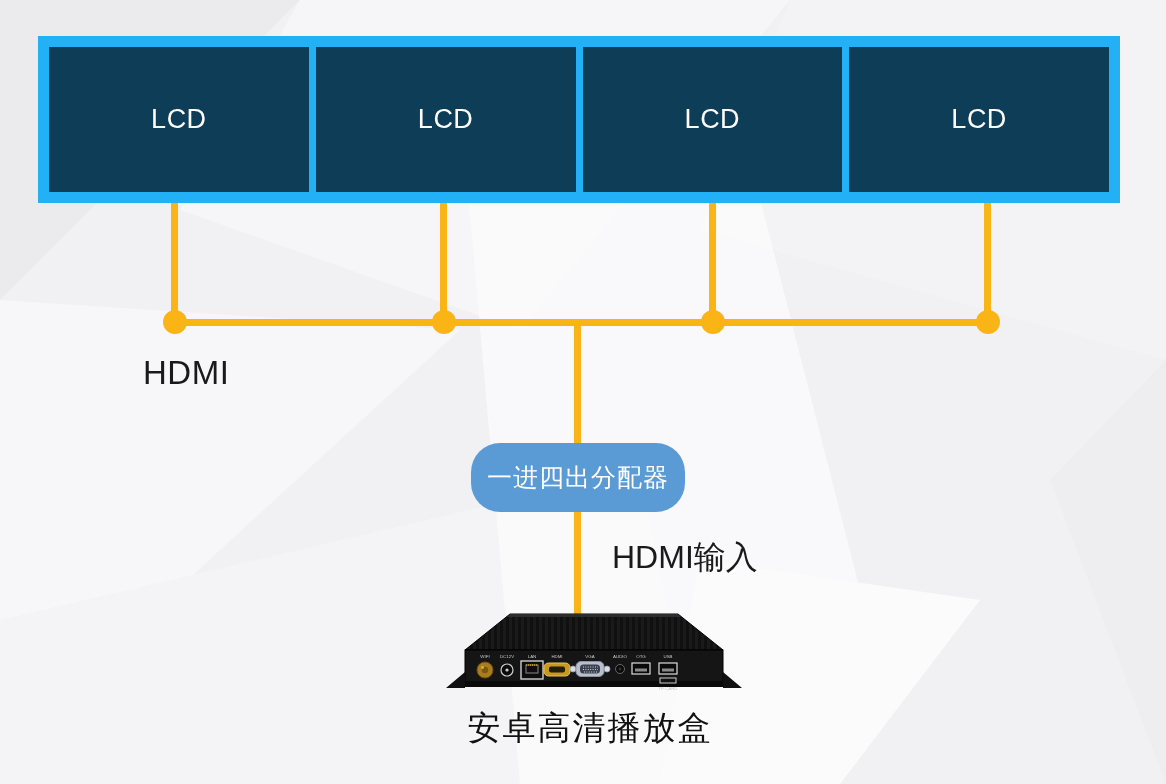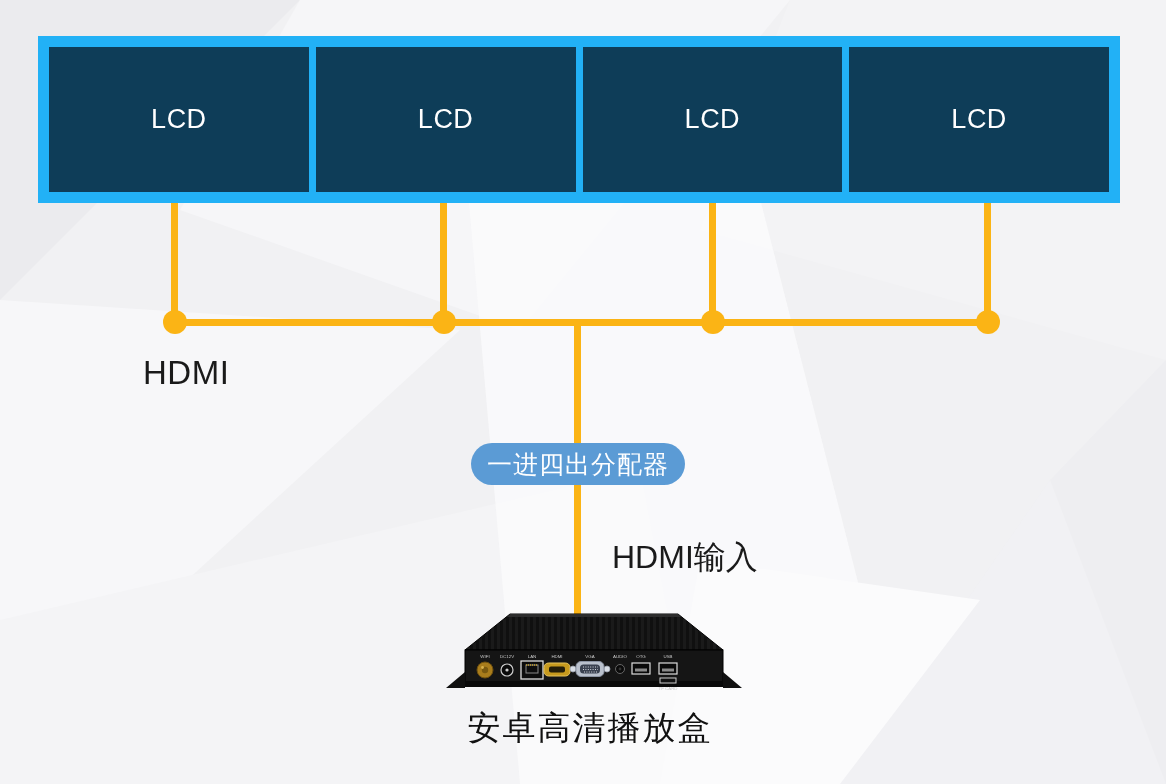--- a/index.html
+++ b/index.html
@@ -47,21 +47,21 @@
   .lbl {
     position: absolute; color: #1a1a1a; font-weight: 500; z-index: 3;
     white-space: nowrap;
   }
   .lbl-hdmi { left: 143px; top: 354px; font-size: 33px; letter-spacing: 0.5px; }
   .lbl-input { left: 612px; top: 536px; font-size: 32px; }
 
   
   .pill {
     position: absolute; left: 471px; top: 443px;
-    width: 214px; height: 42px; border-radius: 29px;
+    width: 214px; height: 69px; border-radius: 29px;
     background: #5b9bd5;
     display: flex; align-items: center; justify-content: center;
     color: #ffffff; font-size: 25px; letter-spacing: 1px;
     z-index: 3;
   }
 
   
   .device { position: absolute; left: 446px; top: 610px; z-index: 3; }
   .caption {
     position: absolute; left: 420px; top: 706px; width: 340px;

